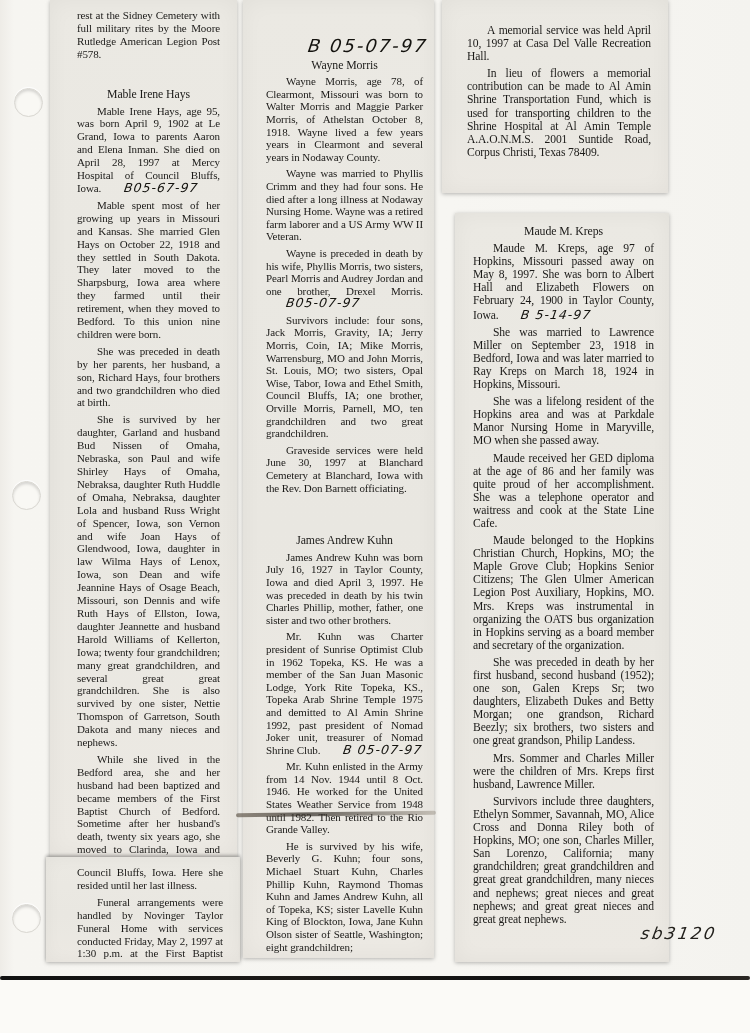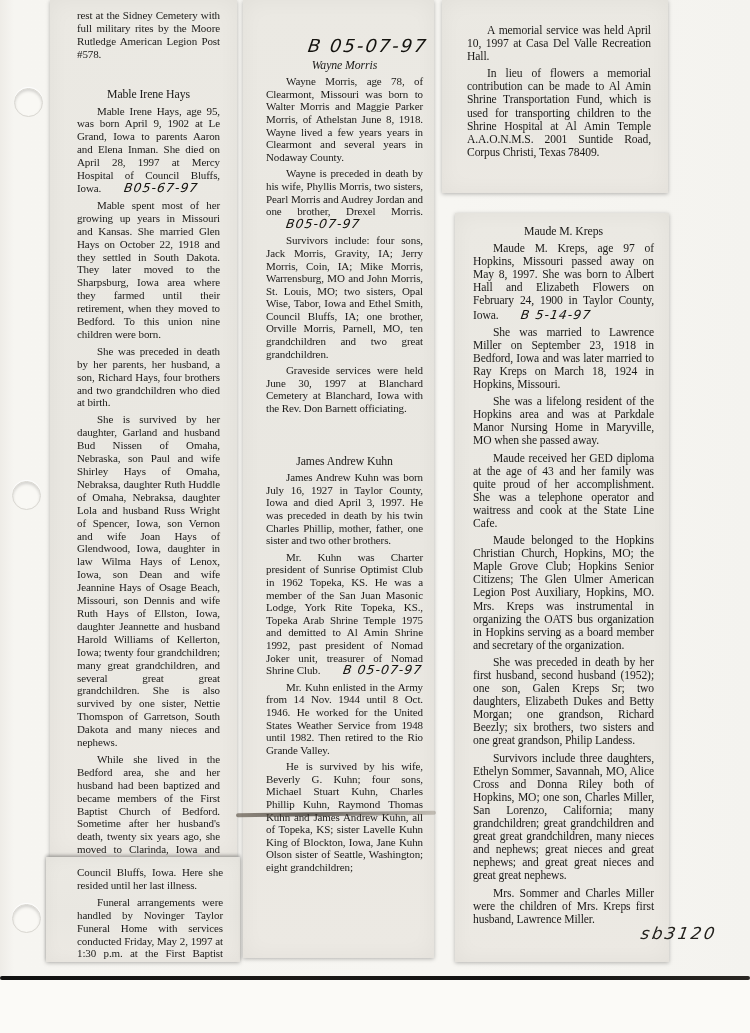--- a/index.html
+++ b/index.html
@@ -18,21 +18,21 @@
     background:linear-gradient(180deg,#ebe9e3 0%,#e9e7e1 55%,#ece9e3 100%);
     box-shadow:0 1px 4px rgba(0,0,0,.28), inset 0 0 22px rgba(0,0,0,.045);
   }
   .clip p{margin:4px;text-align:justify;}
   .news{font-size:11px;line-height:12.9px;letter-spacing:-0.1px;}
   .news-mid{font-size:11px;line-height:12.6px;letter-spacing:-0.1px;}
   .news-rt{font-size:11.6px;line-height:13.1px;letter-spacing:-0.1px;}
   .indent{text-indent:20px;}
   .obit-heading{text-align:center !important;text-indent:0;font-size:11.8px;}
   .hd-hays{margin-top:27px !important;}
-  .hd-morris{margin-top:4px !important;font-style:italic;}
+  .hd-morris{margin-top:4px !important;}
   .hd-kuhn{margin-top:40px !important;}
   .hand{
     font-family:"DejaVu Sans", sans-serif;font-style:italic;
     display:inline-block;transform:skewX(-8deg);
     font-size:12.5px;letter-spacing:1px;color:#14130f;white-space:nowrap;
   }
   .hand-lg{font-size:18px;letter-spacing:2px;margin:9px 0 2px 42px;}
   .ann-block{text-align:left !important;}
   .scan-code{
     position:absolute;left:641px;top:924px;
@@ -72,46 +72,47 @@
   </div>
 
   <div class="clip news seam" style="left:46px;top:857px;width:194px;height:105px;padding:5px 13px 0 27px;">
     <p>Council Bluffs, Iowa.  Here she resided until her last illness.</p>
     <p class="indent">Funeral arrangements were handled by Novinger Taylor Funeral Home with services conducted Friday, May 2, 1997 at 1:30 p.m. at the First Baptist Church of Bedford with Pastor</p>
   </div>
 
   <div class="clip news-mid" style="left:243px;top:0;width:191px;height:958px;padding:27px 7px 0 19px;">
     <p class="ann-block"><span class="hand hand-lg">B 05-07-97</span></p>
     <p class="obit-heading hd-morris">Wayne Morris</p>
-    <p class="indent">Wayne Morris, age 78, of Clearmont, Missouri was born to Walter Morris and Maggie Parker Morris, of Athelstan June 8, 1918.  Wayne lived a few years years in Clearmont and several years in Nodaway County.</p>
+    <p class="indent">Wayne Morris, age 78, of Clearmont, Missouri was born to Walter Morris and Maggie Parker Morris, of Athelstan October 8, 1918.  Wayne lived a few years years in Clearmont and several years in Nodaway County.</p>
+    <p class="indent">Wayne was married to Phyllis Crimm and they had four sons.  He died after a long illness at Nodaway Nursing Home.  Wayne was a retired farm laborer and a US Army WW II Veteran.</p>
     <p class="indent"><span>Wayne is preceded in death by his wife, Phyllis Morris, two sisters, Pearl Morris and Audrey Jordan and one brother, Drexel Morris.</span> <span class="hand">B05-07-97</span></p>
     <p class="indent">Survivors include: four sons, Jack Morris, Gravity, IA; Jerry Morris, Coin, IA; Mike Morris, Warrensburg, MO and John Morris, St. Louis, MO; two sisters, Opal Wise, Tabor, Iowa and Ethel Smith, Council Bluffs, IA; one brother, Orville Morris, Parnell, MO, ten grandchildren and two great grandchildren.</p>
     <p class="indent">Graveside services were held June 30, 1997 at Blanchard Cemetery at Blanchard, Iowa with the Rev. Don Barnett officiating.</p>
     <p class="obit-heading hd-kuhn">James Andrew Kuhn</p>
     <p class="indent">James Andrew Kuhn was born July 16, 1927 in Taylor County, Iowa and died April 3, 1997.  He was preceded in death by his twin Charles Phillip, mother, father, one sister and two other brothers.</p>
     <p class="indent"><span>Mr. Kuhn was Charter president of Sunrise Optimist Club in 1962 Topeka, KS.  He was a member of the San Juan Masonic Lodge, York Rite Topeka, KS., Topeka Arab Shrine Temple 1975 and demitted to Al Amin Shrine 1992, past president of Nomad Joker unit, treasurer of Nomad Shrine Club.</span> <span class="hand">B 05-07-97</span></p>
     <p class="indent">Mr. Kuhn enlisted in the Army from 14 Nov. 1944 until 8 Oct. 1946.  He worked for the United States Weather Service from 1948 until 1982. Then retired to the Rio Grande Valley.</p>
     <p class="indent">He is survived by his wife, Beverly G. Kuhn; four sons, Michael Stuart Kuhn, Charles Phillip Kuhn, Raymond Thomas Kuhn and James Andrew Kuhn, all of Topeka, KS;  sister Lavelle Kuhn King of Blockton, Iowa, Jane Kuhn Olson sister of Seattle, Washington; eight grandchildren;</p>
   </div>
 
   <div class="clip news-rt" style="left:442px;top:0;width:226px;height:193px;padding:20px 13px 0 21px;">
     <p class="indent">A memorial service was held April 10, 1997 at Casa Del Valle Recreation Hall.</p>
     <p class="indent">In lieu of flowers a memorial contribution can be made to Al Amin Shrine Transportation Fund, which is used for transporting children to the Shrine Hospital at Al Amin Temple A.A.O.N.M.S. 2001 Suntide Road, Corpus Christi, Texas 78409.</p>
   </div>
 
   <div class="clip news-rt" style="left:455px;top:213px;width:214px;height:749px;padding:8px 11px 0 14px;">
     <p class="obit-heading">Maude M. Kreps</p>
     <p class="indent"><span>Maude M. Kreps, age 97 of Hopkins, Missouri passed away on May 8, 1997.  She was born to Albert Hall and Elizabeth Flowers on February 24, 1900 in Taylor County, Iowa.</span> <span class="hand">B 5-14-97</span></p>
     <p class="indent">She was married to Lawrence Miller on September 23, 1918 in Bedford, Iowa and was later married to Ray Kreps on March 18, 1924 in Hopkins, Missouri.</p>
     <p class="indent">She was a lifelong resident of the Hopkins area and was at Parkdale Manor Nursing Home in Maryville, MO when she passed away.</p>
-    <p class="indent">Maude received her GED diploma at the age of 43 and her family was quite proud of her accomplishment.  She was a telephone operator and waitress and cook at the State Line Cafe.</p>
+    <p class="indent">Maude received her GED diploma at the age of 86 and her family was quite proud of her accomplishment.  She was a telephone operator and waitress and cook at the State Line Cafe.</p>
     <p class="indent">Maude belonged to the Hopkins Christian Church, Hopkins, MO; the Maple Grove Club; Hopkins Senior Citizens; The Glen Ulmer American Legion Post Auxiliary, Hopkins, MO.  Mrs. Kreps was instrumental in organizing the OATS bus organization in Hopkins serving as a board member and secretary of the organization.</p>
     <p class="indent">She was preceded in death by her first husband, second husband (1952); one son, Galen Kreps Sr; two daughters, Elizabeth Dukes and Betty Morgan; one grandson, Richard Beezly; six brothers, two sisters and one great grandson, Philip Landess.</p>
+    <p class="indent">Mrs. Sommer and Charles Miller were the children of Mrs. Kreps first husband, Lawrence Miller.</p>
     <p class="indent">Survivors include three daughters, Ethelyn Sommer, Savannah, MO, Alice Cross and Donna Riley both of Hopkins, MO; one son, Charles Miller, San Lorenzo, California; many grandchildren; great grandchildren and great great grandchildren, many nieces and nephews; great nieces and great nephews; and great great nieces and great great nephews.</p>
-    <p class="indent">Mrs. Sommer and Charles Miller were the children of Mrs. Kreps first husband, Lawrence Miller.</p>
   </div>
 
   <div class="crease"></div>
 
   <div class="scan-code">sb3120</div>
 
   <div class="below-strip"></div>
   <div class="bottom-rule"></div>
 
 </div>

